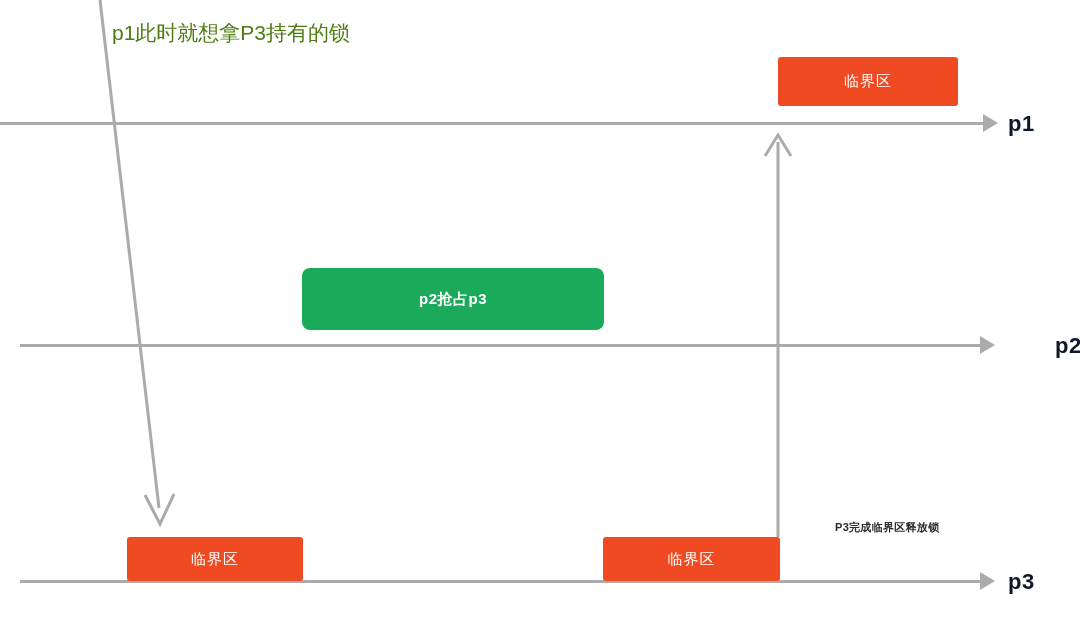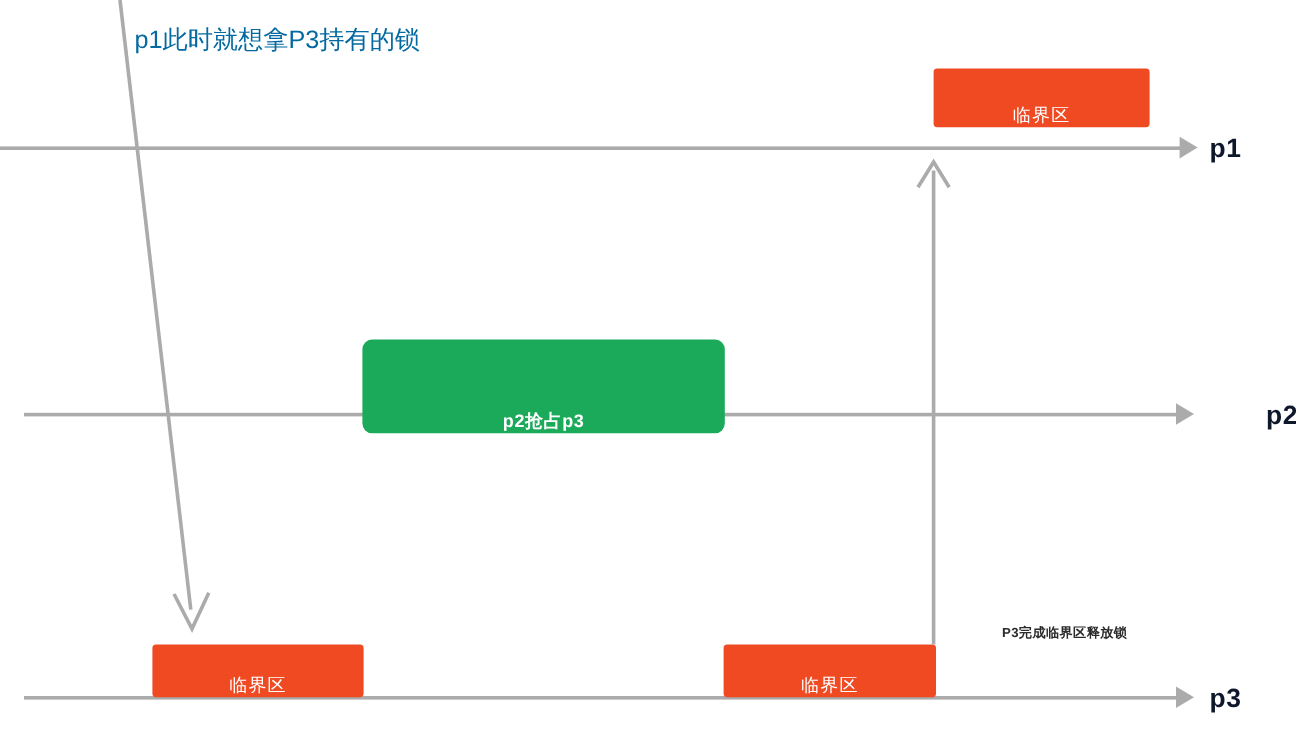--- a/index.html
+++ b/index.html
@@ -38,21 +38,21 @@
     font-weight: 700;
     color: #0f172a;
     letter-spacing: 0.5px;
     white-space: nowrap;
   }
 
   
   .block {
     position: absolute;
     display: flex;
-    align-items: flex-end;
+    align-items: center;
     justify-content: center;
     color: #ffffff;
     white-space: nowrap;
     box-sizing: border-box;
   }
   .block-critical {
     background: #F04A23;
     border-radius: 3px;
     font-size: 15px;
     font-weight: 400;
@@ -62,21 +62,21 @@
     background: #1BAA5A;
     border-radius: 8px;
     font-size: 15px;
     font-weight: 700;
     letter-spacing: 0.5px;
   }
 
   
   .annotation {
     position: absolute;
-    color: #0369a1;
+    color: #4d7c0f;
     white-space: nowrap;
   }
   .annotation-lg {
     font-size: 21px;
     font-weight: 400;
   }
   .annotation-sm {
     font-size: 11px;
     font-weight: 700;
     color: #2b2b2b;
@@ -104,21 +104,21 @@
   <div class="axis-label" style="left:1008px; top:111px;">p1</div>
 
   <div class="block block-critical" style="left:778px; top:57px; width:180px; height:49px;">
     <span>临界区</span>
   </div>
 
   <div class="axis-line" style="left:20px; top:344px; width:962px;"></div>
   <div class="axis-arrow" style="left:980px; top:336px;"></div>
   <div class="axis-label" style="left:1008px; top:333px;margin-left:47px;">p2</div>
 
-  <div class="block block-preempt" style="left:302px; top:283px; width:302px; height:78px;">
+  <div class="block block-preempt" style="left:302px; top:268px; width:302px; height:62px;">
     <span>p2抢占p3</span>
   </div>
 
   <div class="axis-line" style="left:20px; top:580px; width:962px;"></div>
   <div class="axis-arrow" style="left:980px; top:572px;"></div>
   <div class="axis-label" style="left:1008px; top:569px;">p3</div>
 
   <div class="block block-critical" style="left:127px; top:537px; width:176px; height:44px;">
     <span>临界区</span>
   </div>

